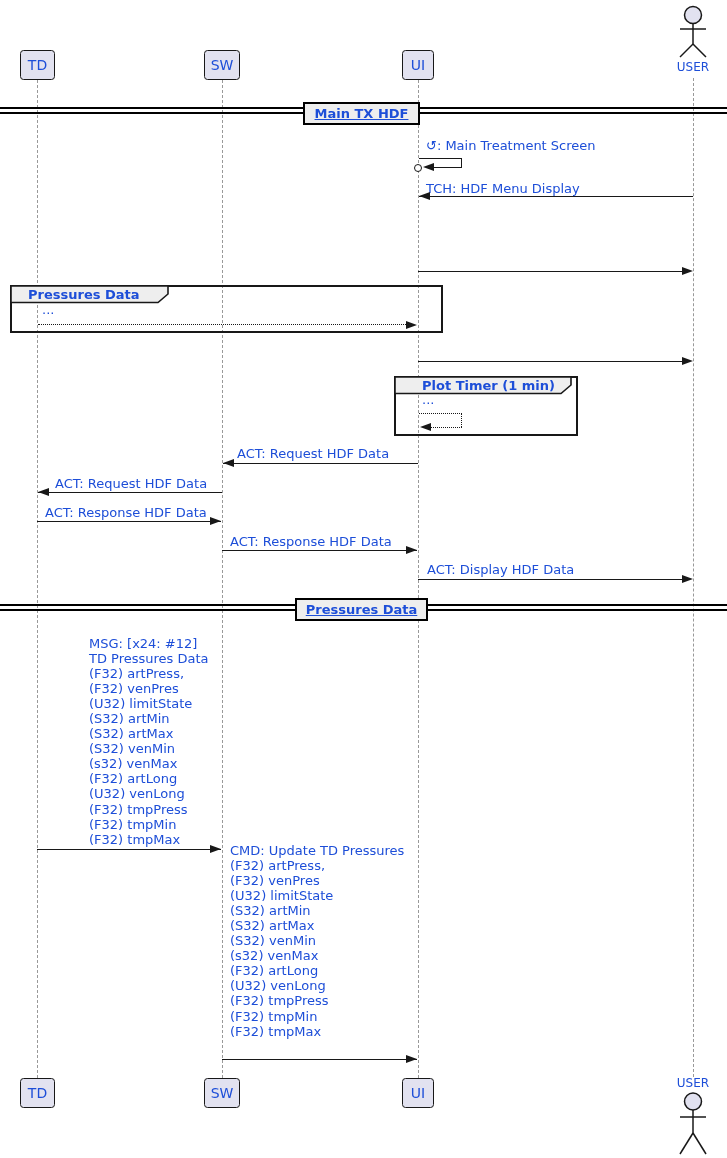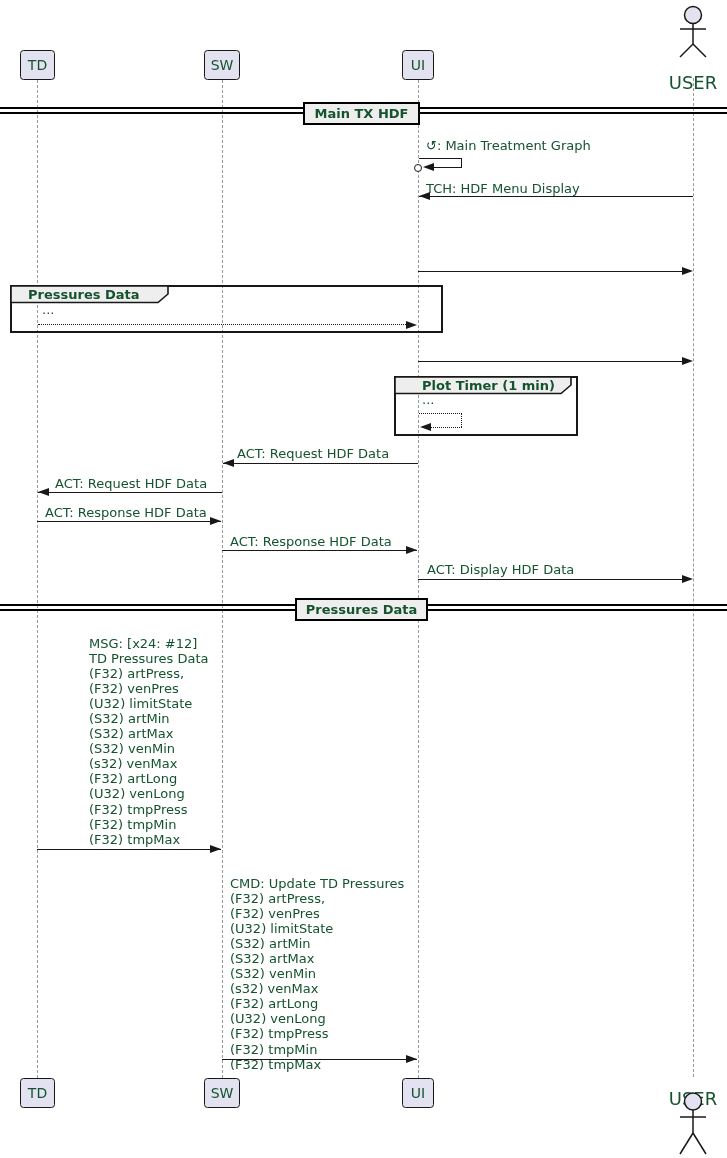--- a/index.html
+++ b/index.html
@@ -1,36 +1,36 @@
 <!DOCTYPE html>
 <html><head>
 <meta charset="utf-8">
 <style>
   * { margin:0; padding:0; box-sizing:border-box; }
   html,body { background:#ffffff; }
   #stage {
     position:relative; width:727px; height:1158px; overflow:hidden;
-    font-family:"DejaVu Sans","Liberation Sans",sans-serif; color:#14532d; background:#fff;
+    font-family:"DejaVu Sans","Liberation Sans",sans-serif; color:#1d4ed8; background:#fff;
   }
   .lifeline { position:absolute; width:0; border-left:1px dashed #999; z-index:1; }
   .pbox {
     position:absolute; height:30px; background:#E2E2F0; border:1.5px solid #181818;
     border-radius:3.5px; display:flex; align-items:center; justify-content:center;
     font-size:14px; z-index:4;
   }
-  .actor-label { position:absolute; width:60px; text-align:center; font-size:18px; z-index:4;margin-top:12px; }
+  .actor-label { position:absolute; width:60px; text-align:center; font-size:12px; z-index:4; }
   .actor-svg { position:absolute; z-index:4; }
   .divider-rule {
     position:absolute; left:0; width:727px; height:7px;
     border-top:2px solid #000; border-bottom:2px solid #000; z-index:2;
   }
   .divider-box {
     position:absolute; height:23px; background:#EEEEEE; border:2px solid #000;
     display:flex; align-items:center; justify-content:center;
-    font-size:13px; font-weight:bold; z-index:3;
+    font-size:13px; font-weight:bold; z-index:3;text-decoration:underline;
   }
   .frame { position:absolute; border:2px solid #181818; z-index:2; }
   .frame-tab { position:absolute; z-index:3; }
   .frame-tab-label {
     position:absolute; font-size:13px; font-weight:bold; white-space:pre; z-index:4;
   }
   .msg-label { position:absolute; font-size:13px; line-height:15.05px; white-space:pre; z-index:5; }
   .hline { position:absolute; height:1.2px; background:#181818; z-index:5; }
   .hline-dot { position:absolute; height:0; border-top:1.5px dotted #181818; z-index:5; }
   .vline-dot { position:absolute; width:0; border-left:1.5px dotted #181818; z-index:5; }
@@ -72,21 +72,21 @@
     <line x1="20" y1="40" x2="7" y2="53" stroke="#181818" stroke-width="1.5"></line>
     <line x1="20" y1="40" x2="33" y2="53" stroke="#181818" stroke-width="1.5"></line>
   </svg>
   <div class="actor-label" style="left:663px; top:60px;">USER</div>
 
   <div class="divider-rule" style="top:107px;"></div>
   <div class="divider-box" style="left:303px; top:102px; width:117px;">
     <span>Main TX HDF</span>
   </div>
 
-  <div class="msg-label" style="left:426px; top:138px;">↺: Main Treatment Graph</div>
+  <div class="msg-label" style="left:426px; top:138px;">↺: Main Treatment Screen</div>
   <div class="hline" style="left:419px; top:158px; width:43px;"></div>
   <div class="hline" style="left:461px; top:158px; width:1.2px; height:10px;"></div>
   <div class="hline" style="left:428px; top:167px; width:34px;"></div>
   <div class="ah-l" style="left:423px; top:163px;"></div>
   <div class="endpoint-circle" style="left:413.5px; top:163.5px;"></div>
 
   <div class="msg-label" style="left:426px; top:181px;">TCH: HDF Menu Display</div>
   <div class="hline" style="left:419px; top:196px; width:274px;"></div>
   <div class="ah-l" style="left:419px; top:192px;"></div>
 
@@ -153,21 +153,21 @@
 (S32) venMin
 (s32) venMax
 (F32) artLong
 (U32) venLong
 (F32) tmpPress
 (F32) tmpMin
 (F32) tmpMax</div>
   <div class="hline" style="left:37px; top:849px; width:184px;"></div>
   <div class="ah-r" style="left:210px; top:845px;"></div>
 
-  <div class="msg-label" style="left:230px; top:876px;">CMD: Update TD Pressures
+  <div class="msg-label" style="left:230px; top:843px;">CMD: Update TD Pressures
 (F32) artPress,
 (F32) venPres
 (U32) limitState
 (S32) artMin
 (S32) artMax
 (S32) venMin
 (s32) venMax
 (F32) artLong
 (U32) venLong
 (F32) tmpPress

